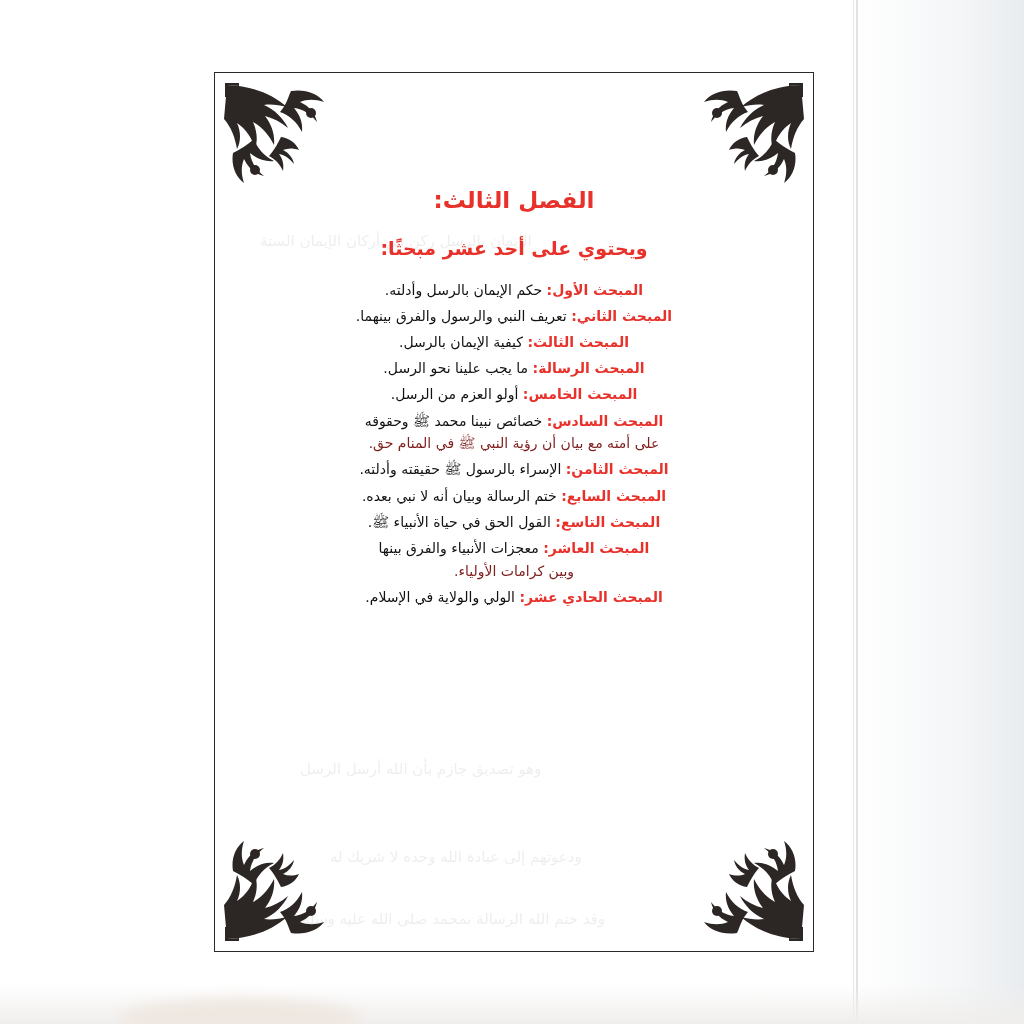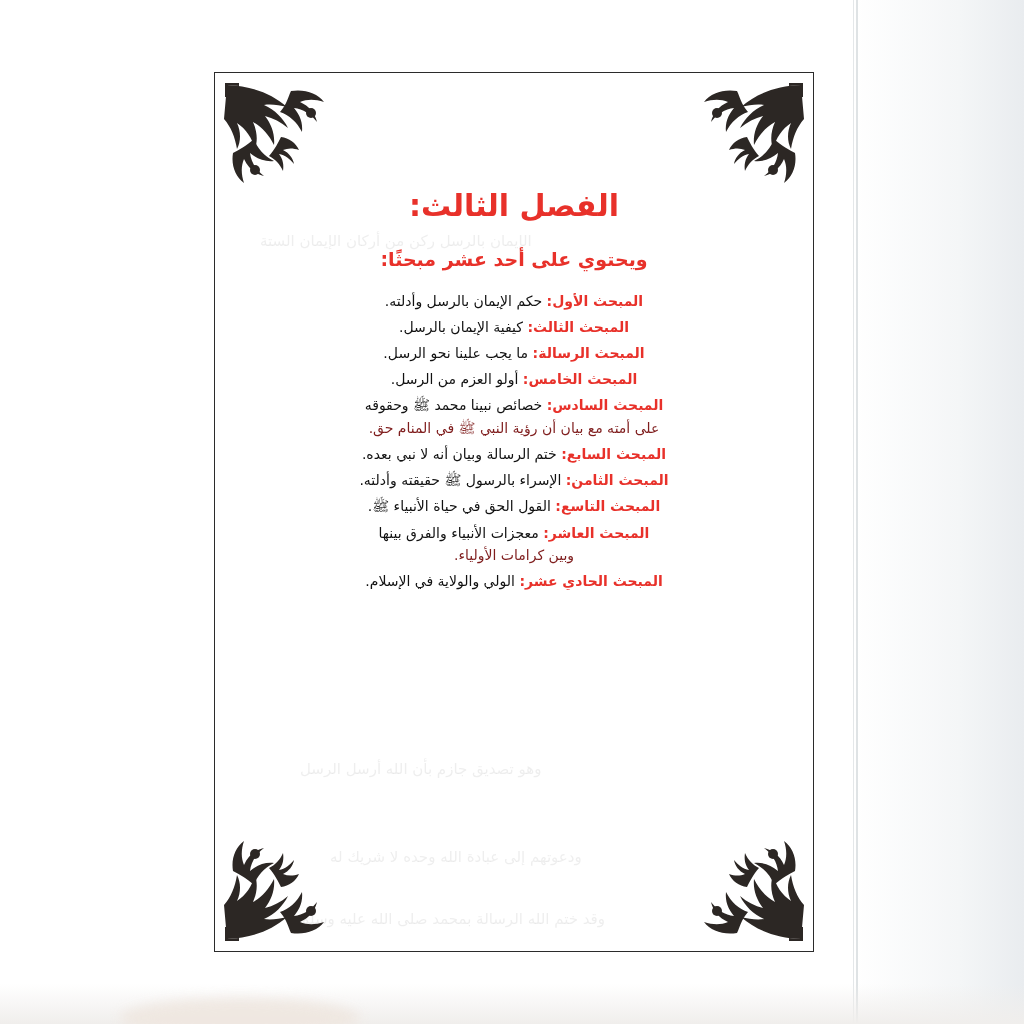--- a/index.html
+++ b/index.html
@@ -96,21 +96,21 @@
     left: 50px;
     right: 50px;
     top: 110px;
     text-align: center;
     direction: rtl;
   }
 
   .chapter-title {
     color: #e8312a;
     font-weight: bold;
-    font-size: 30px;
+    font-size: 23px;
     line-height: 1.55;
     margin-bottom: 0;
   }
   .chapter-title .ln2 { display: block; }
 
   .subtitle {
     color: #e8312a;
     font-weight: bold;
     font-size: 19px;
     margin-top: 18px;
@@ -217,44 +217,47 @@
       </div>
 
       <div class="subtitle">ويحتوي على أحد عشر مبحثًا:</div>
 
       <div class="toc">
 
         <div class="toc-item">
           <span class="label">المبحث الأول:</span><span class="text"> حكم الإيمان بالرسل وأدلته.</span>
         </div>
 
+        <div class="toc-item">
+          <span class="label">المبحث الثاني:</span><span class="text"> تعريف النبي والرسول والفرق بينهما.</span>
+        </div>
 
         <div class="toc-item">
           <span class="label">المبحث الثالث:</span><span class="text"> كيفية الإيمان بالرسل.</span>
         </div>
 
         <div class="toc-item">
           <span class="label">المبحث الرسالة:</span><span class="text"> ما يجب علينا نحو الرسل.</span>
         </div>
 
         <div class="toc-item">
           <span class="label">المبحث الخامس:</span><span class="text"> أولو العزم من الرسل.</span>
         </div>
 
         <div class="toc-item">
           <span class="label">المبحث السادس:</span><span class="text"> خصائص نبينا محمد ﷺ وحقوقه</span>
           <span class="cont">على أمته مع بيان أن رؤية النبي ﷺ في المنام حق.</span>
         </div>
 
         <div class="toc-item">
+          <span class="label">المبحث الثامن:</span><span class="text"> الإسراء بالرسول ﷺ حقيقته وأدلته.</span>
+        </div>
+
+        <div class="toc-item">
           <span class="label">المبحث السابع:</span><span class="text"> ختم الرسالة وبيان أنه لا نبي بعده.</span>
-        </div>
-
-        <div class="toc-item">
-          <span class="label">المبحث الثامن:</span><span class="text"> الإسراء بالرسول ﷺ حقيقته وأدلته.</span>
         </div>
 
         <div class="toc-item">
           <span class="label">المبحث التاسع:</span><span class="text"> القول الحق في حياة الأنبياء ﷺ.</span>
         </div>
 
         <div class="toc-item">
           <span class="label">المبحث العاشر:</span><span class="text"> معجزات الأنبياء والفرق بينها</span>
           <span class="cont">وبين كرامات الأولياء.</span>
         </div>

